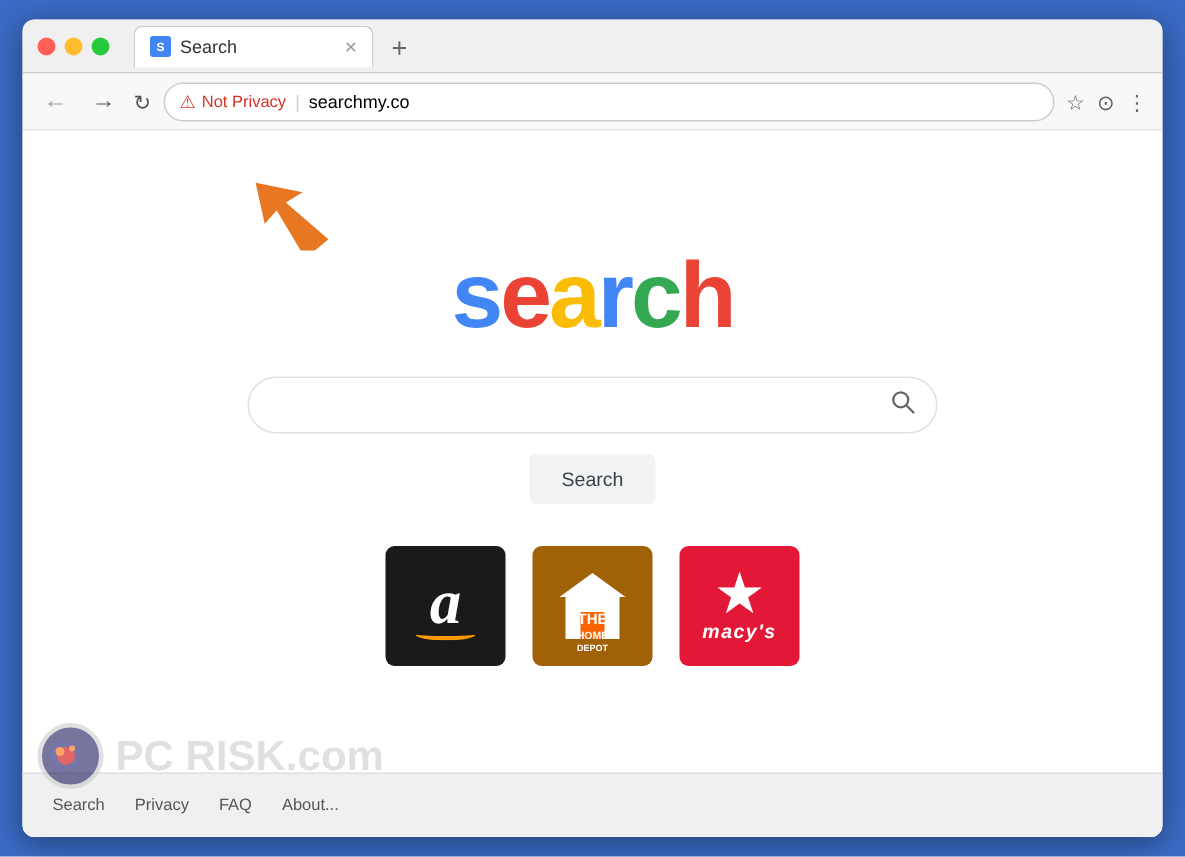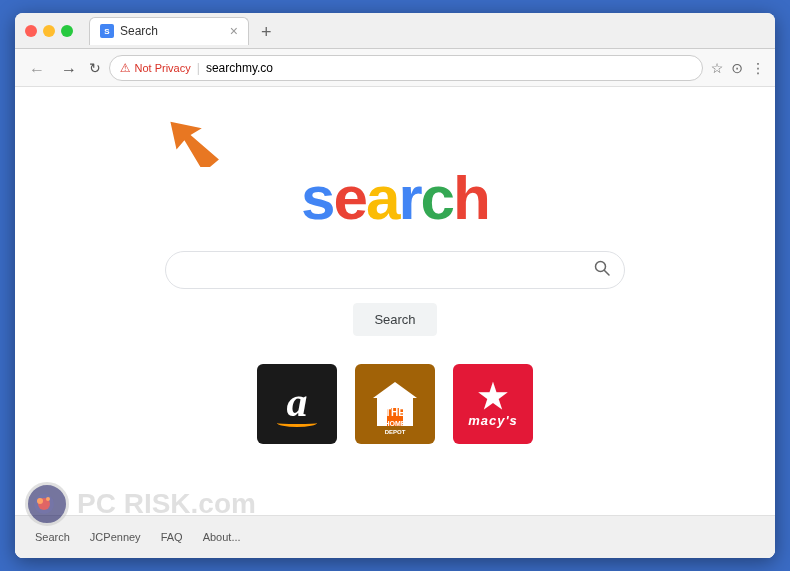--- a/index.html
+++ b/index.html
@@ -490,18 +490,18 @@
             <circle cx="12" cy="15" r="10" fill="#1a1a6e"></circle>
             <circle cx="12" cy="15" r="6" fill="#cc0000"></circle>
             <circle cx="8" cy="12" r="3" fill="#ff6600"></circle>
             <circle cx="16" cy="10" r="2" fill="#ff6600"></circle>
           </svg>
         </div>
         <span class="pc-risk-text">PC RISK.com</span>
       </div>
 
       <a class="footer-link">Search</a>
-      <a class="footer-link">JCPenney</a>
+      <a class="footer-link">Privacy</a>
       <a class="footer-link">FAQ</a>
       <a class="footer-link">About...</a>
     </div>
   </div>
 </div>
 
 </body></html>

